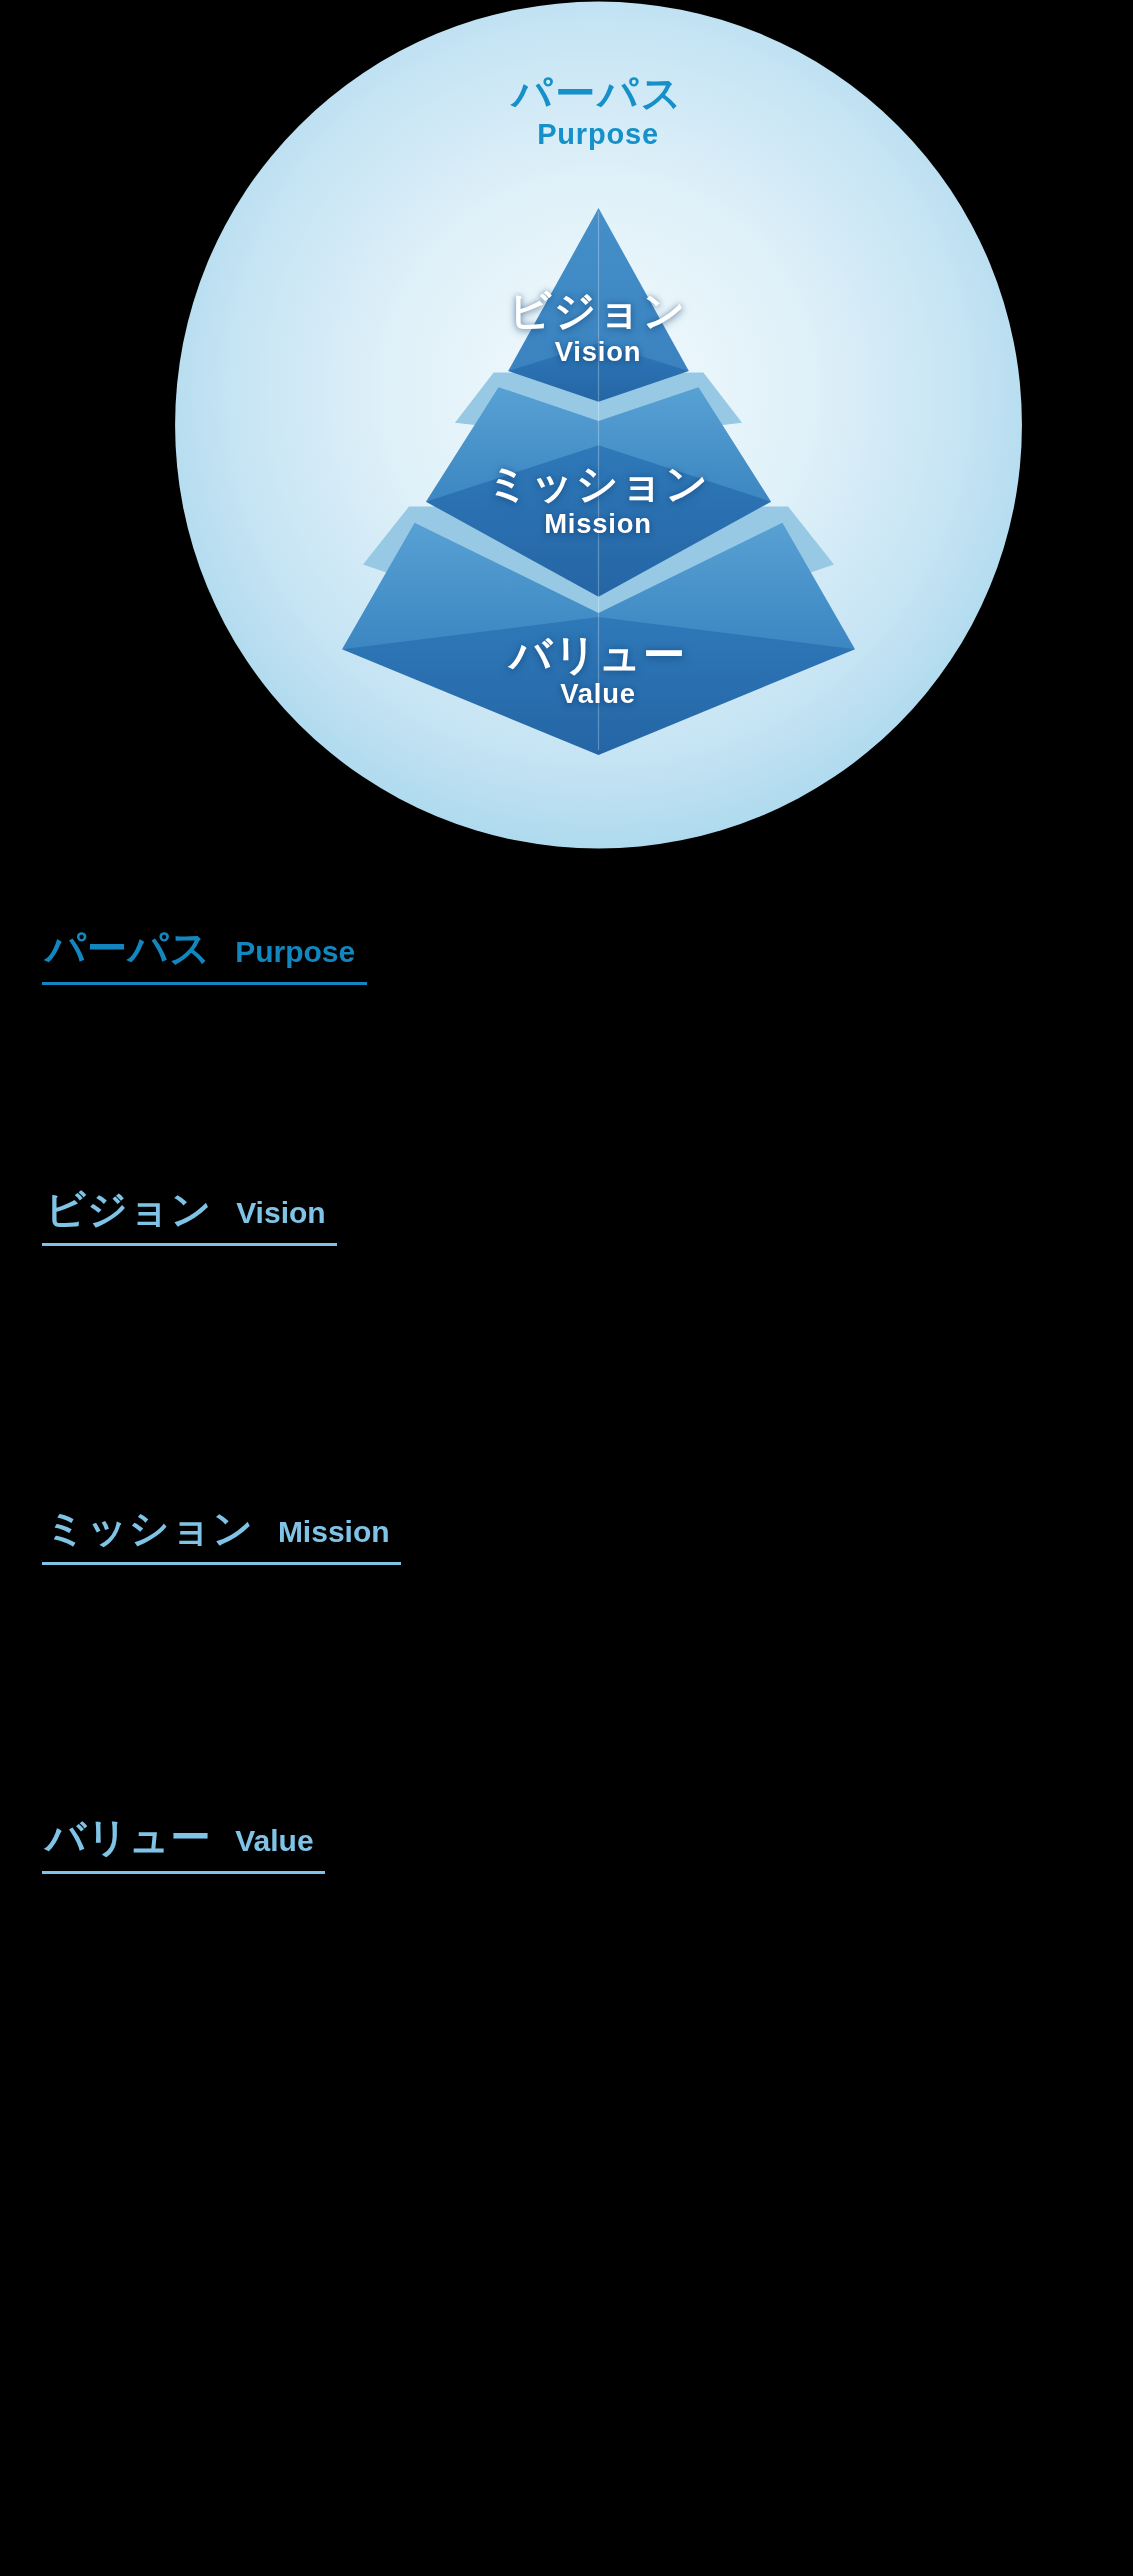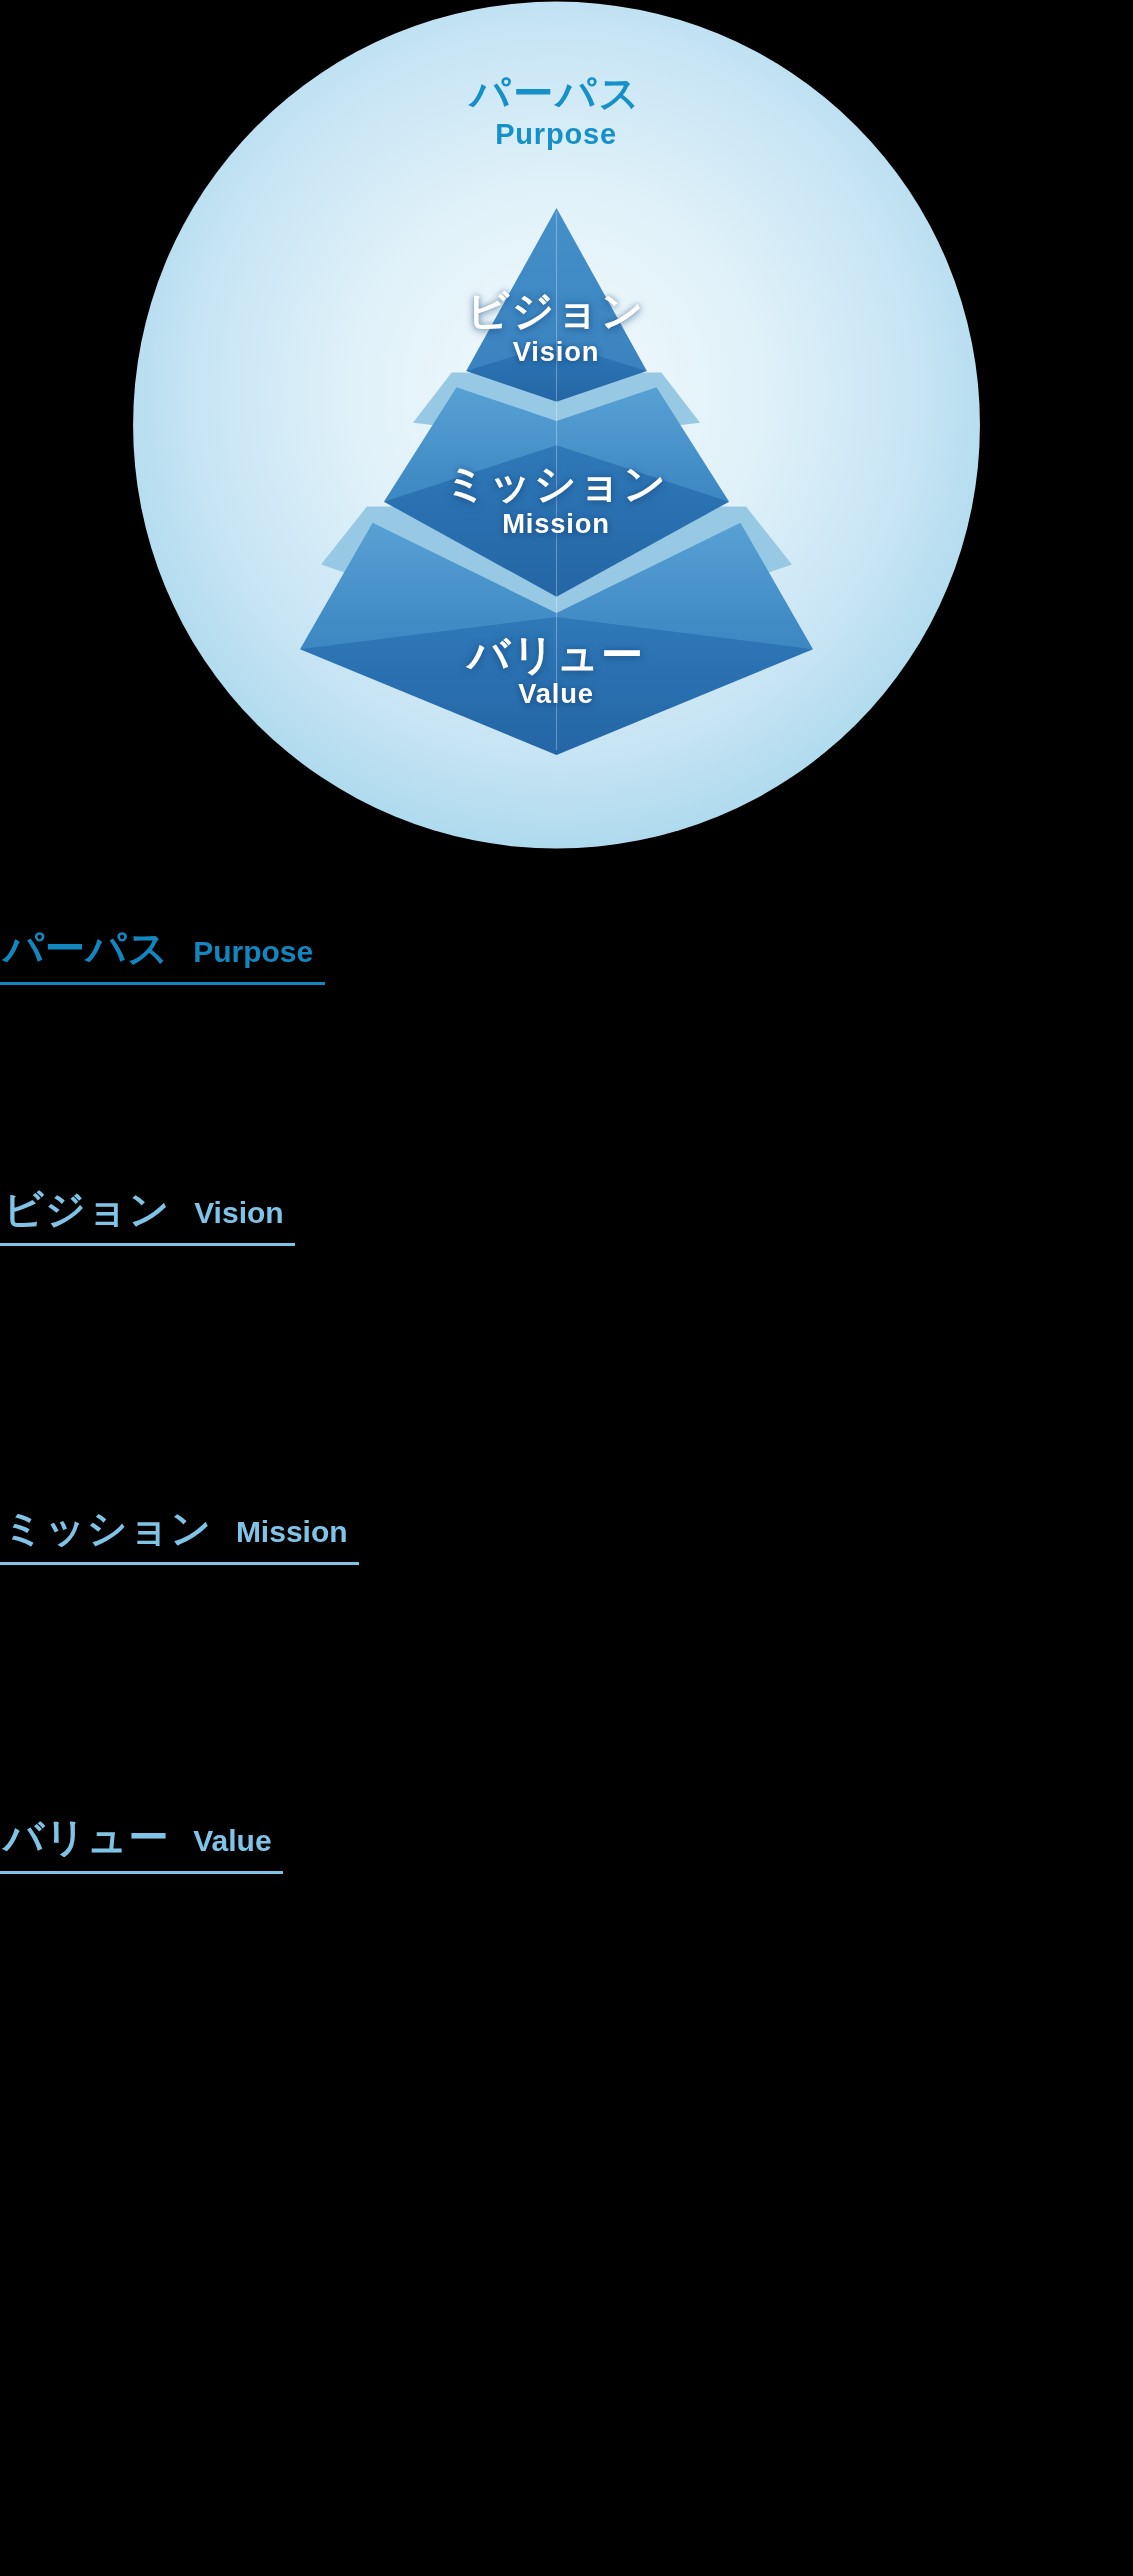--- a/index.html
+++ b/index.html
@@ -1,21 +1,21 @@
 <!DOCTYPE html>
 <html style="font-size:13px"><head>
 <meta charset="utf-8">
 <style>
   html,body{margin:0;padding:0;}
   body{
     width:1134px;height:2576px;position:relative;overflow:hidden;
     background:#000000;
     font-family:"Liberation Sans","DejaVu Sans",sans-serif;
   }
-  .stage{position:absolute;inset:0;}
+  .stage{position:absolute;inset:0;margin-left:42px;}
 
   
   .graphic{position:absolute;left:0;top:0;width:1134px;height:863px;}
   .graphic svg{position:absolute;left:0;top:0;}
 
   .overlay{position:absolute;transform:translate(-50%,-50%);text-align:center;white-space:nowrap;}
 
   .circle-title-jp{font-size:40px;font-weight:bold;letter-spacing:2.4px;}
   .circle-title-en{font-size:29px;font-weight:bold;letter-spacing:0.8px;}
 

